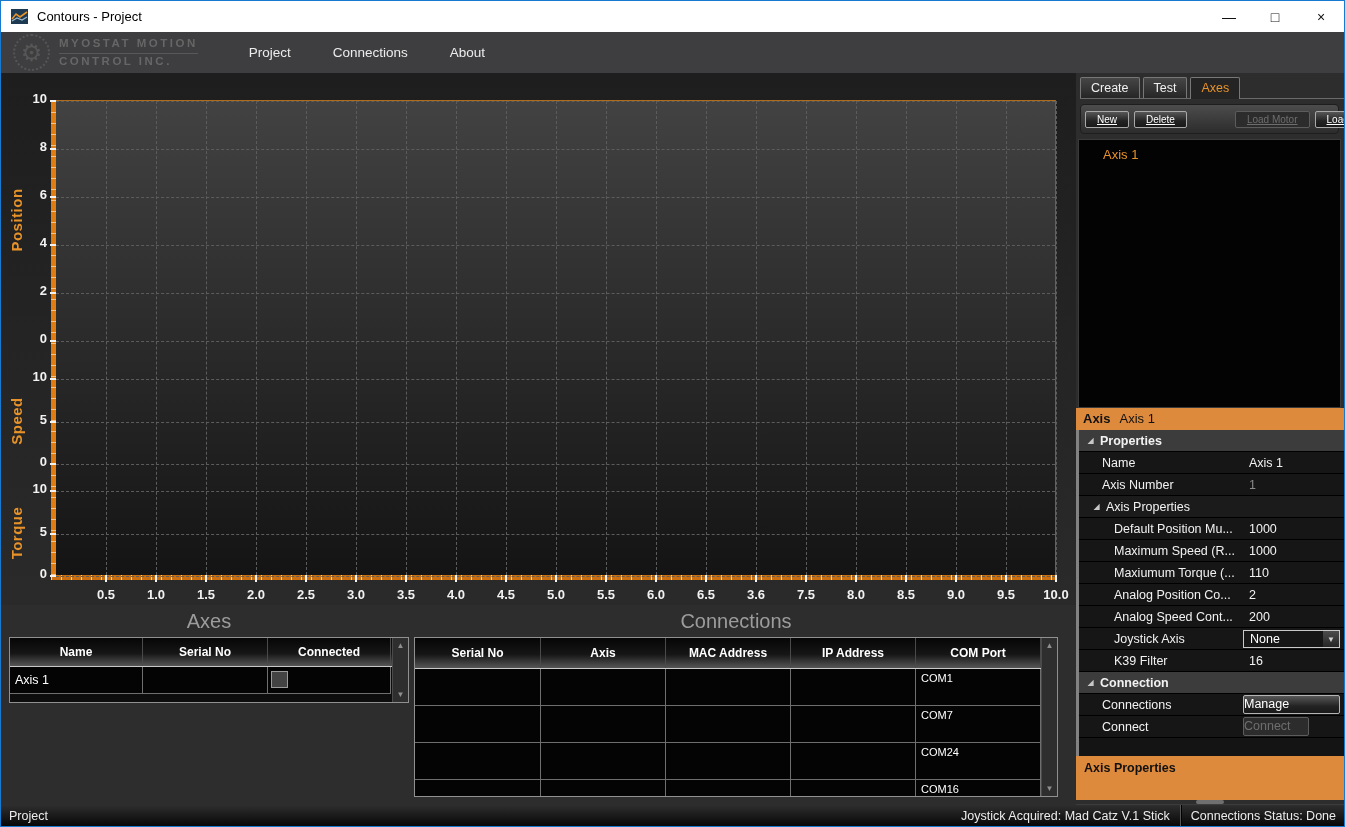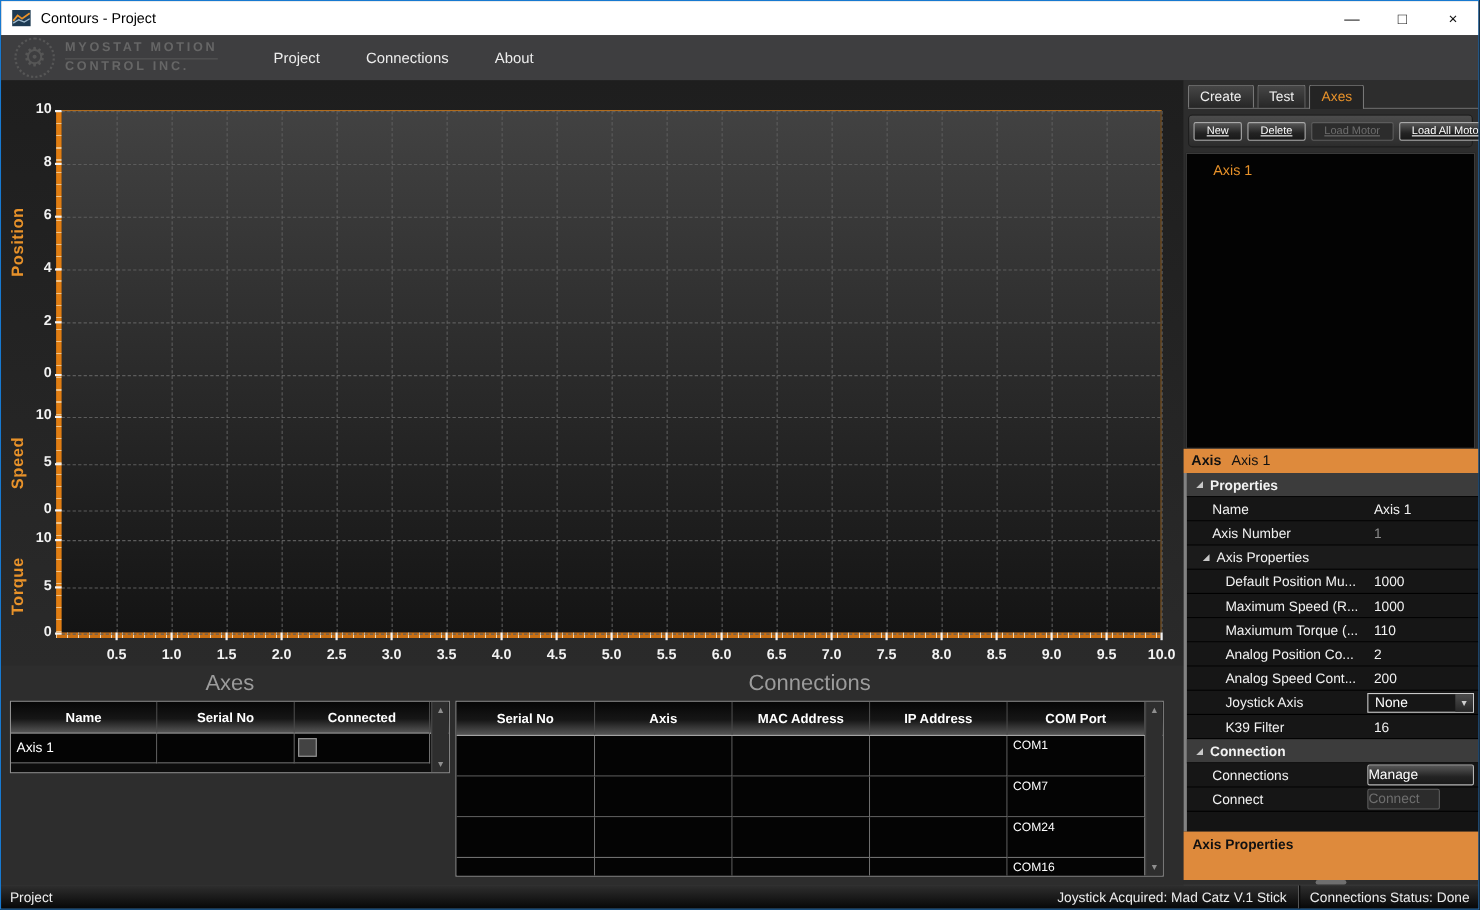--- a/index.html
+++ b/index.html
@@ -63,21 +63,21 @@
   .sb{position:absolute;right:0;top:0;bottom:0;width:16px;background:#2e2e2e;border-left:1px solid #4a4a4a;display:flex;flex-direction:column;justify-content:space-between;align-items:center;}
   .sb-arrow{color:#8f8f8f;font-size:8px;padding:3px 0;cursor:default;}
 
   
   .right-panel{position:relative;flex:1;background:#2d2d2d;}
   .rp-tabs{position:absolute;left:4px;top:2px;right:0;height:24px;display:flex;border-bottom:1px solid #6a6a6a;align-items:flex-end;}
   .tab{padding:3px 10px 3px 10px;font-size:12.5px;color:#f0f0f0;background:linear-gradient(180deg,#464646,#262626);border:1px solid #777;border-bottom:none;border-radius:2px 2px 0 0;margin-right:3px;cursor:default;}
   .tab.active{color:var(--accent,#e8922a);background:#242424;position:relative;top:1px;padding-bottom:4px;}
   .rp-toolbar{position:absolute;left:4px;right:5px;top:31px;height:30px;background:linear-gradient(180deg,#4c4c4c,#2c2c2c);border:1px solid #1e1e1e;border-radius:4px;display:flex;align-items:center;padding:0 4px;gap:5px;}
   .btn{background:linear-gradient(180deg,#575757,#232323 60%,#191919);border:1px solid #a8a8a8;border-radius:2px;color:#fff;font-size:10px;padding:2px 11px;white-space:nowrap;cursor:default;text-decoration:underline;}
-  .btn.disabled{color:#6e6e6e;border-color:#5c5c5c;background:#2c2c2c;}
+  .btn.disabled{color:#6e6e6e;border-color:#5c5c5c;background:#2c2c2c;margin-left:43px;}
   .rp-list{position:absolute;left:2px;right:3px;top:66px;height:269px;background:#030303;border:1px solid #3a3a3a;overflow:hidden;}
   .axis-item{color:var(--accent,#e8922a);font-size:13px;padding:7px 0 0 24px;cursor:default;}
   .rp-prop-header{position:absolute;left:0;right:0;top:335px;height:22px;background:var(--panel_header,#de8a3c);color:#111;font-size:13px;line-height:22px;padding-left:7px;}
   .rp-prop-header .prefix{font-weight:bold;margin-right:9px;}
   .rp-grid{position:absolute;left:0;right:0;top:357px;bottom:48px;overflow:hidden;border-left:3px solid #828282;background:#141414;}
   .prow{position:relative;height:22px;border-bottom:1px solid #000;font-size:12.5px;color:#f2f2f2;display:flex;align-items:center;background:#161616;}
   .prow.group.major{background:#3c3c3c;margin-left:-3px;padding-left:3px;}
   .prow.group.minor{background:#1b1b1b;}
   .expander{color:#c8c8c8;font-size:8px;width:13px;text-align:center;flex:none;}
   .group.major .expander{margin-left:5px;}
@@ -232,21 +232,21 @@
           <div class="xtick" style="left: 230px; top: 514px;">2.0</div>
           <div class="xtick" style="left: 280px; top: 514px;">2.5</div>
           <div class="xtick" style="left: 330px; top: 514px;">3.0</div>
           <div class="xtick" style="left: 380px; top: 514px;">3.5</div>
           <div class="xtick" style="left: 430px; top: 514px;">4.0</div>
           <div class="xtick" style="left: 480px; top: 514px;">4.5</div>
           <div class="xtick" style="left: 530px; top: 514px;">5.0</div>
           <div class="xtick" style="left: 580px; top: 514px;">5.5</div>
           <div class="xtick" style="left: 630px; top: 514px;">6.0</div>
           <div class="xtick" style="left: 680px; top: 514px;">6.5</div>
-          <div class="xtick" style="left: 730px; top: 514px;">7.0</div>
+          <div class="xtick" style="left: 730px; top: 514px;">3.6</div>
           <div class="xtick" style="left: 780px; top: 514px;">7.5</div>
           <div class="xtick" style="left: 830px; top: 514px;">8.0</div>
           <div class="xtick" style="left: 880px; top: 514px;">8.5</div>
           <div class="xtick" style="left: 930px; top: 514px;">9.0</div>
           <div class="xtick" style="left: 980px; top: 514px;">9.5</div>
           <div class="xtick" style="left: 1030px; top: 514px;">10.0</div>
         </div>
 
       <div class="bottom">
         <div class="axes-panel">

